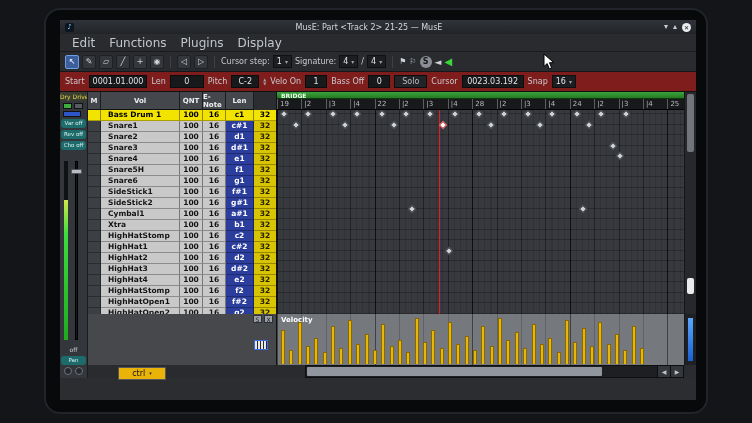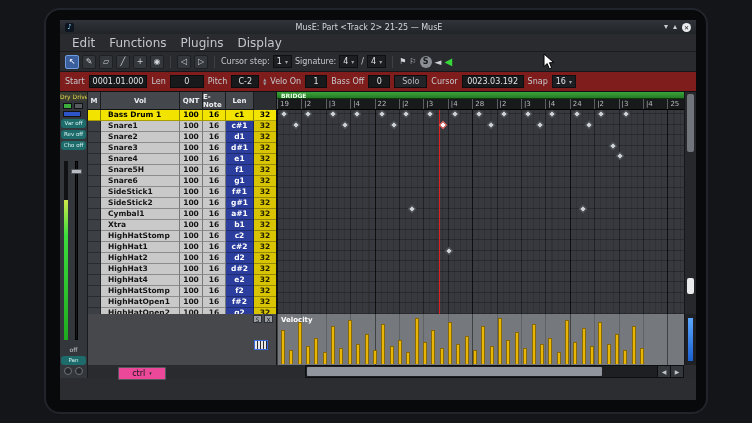--- a/index.html
+++ b/index.html
@@ -121,21 +121,21 @@
       repeating-linear-gradient(90deg,rgba(0,0,0,.35) 0 1px,transparent 1px 97.6px),
       repeating-linear-gradient(90deg,rgba(0,0,0,.18) 0 1px,transparent 1px 24.4px)}
   .vel-title{position:absolute;left:4px;top:2px;font-size:7px;font-weight:bold;color:#fff;z-index:2}
   .vbar{position:absolute;bottom:1px;width:4px;background:#e8b607;border:1px solid #8a6a00;border-bottom:none;z-index:1}
   .vel-scroll{width:12px;background:#1e2023;border-left:1px solid #141619;position:relative}
   .bluebar{position:absolute;left:3px;right:3px;top:4px;bottom:4px;background:linear-gradient(#5aa8ff,#1a60d0)}
 
   
   .status{height:17px;background:#292b2f;display:flex;align-items:center}
   .st-left{width:217px;position:relative;height:100%}
-  .ctrlbtn{position:absolute;left:30px;top:2px;width:48px;height:13px;background:#ec4899;border:1px solid #55595f;
+  .ctrlbtn{position:absolute;left:30px;top:2px;width:48px;height:13px;background:#eab308;border:1px solid #55595f;
            border-radius:1px;color:#14161a;font-size:8px;display:flex;align-items:center;justify-content:center;gap:4px}
   .ctrlbtn .ca{font-size:5px;color:#2a2d31}
   .hscroll{flex:1;height:13px;display:flex;border:1px solid #0c0e10;background:#1d1f22}
   .htrack{flex:1;position:relative}
   .hthumb{position:absolute;left:1px;top:1px;bottom:1px;width:84%;background:#91969e;border-radius:1px}
   .hbtn{width:13px;background:#34373b;border-left:1px solid #0c0e10;color:#c1c5c9;font-size:6px;
         display:flex;align-items:center;justify-content:center}
   .st-corner{width:12px;height:100%;background:#2a2c30}
 
   .mousecursor{position:absolute;left:543px;top:53px;z-index:50}

